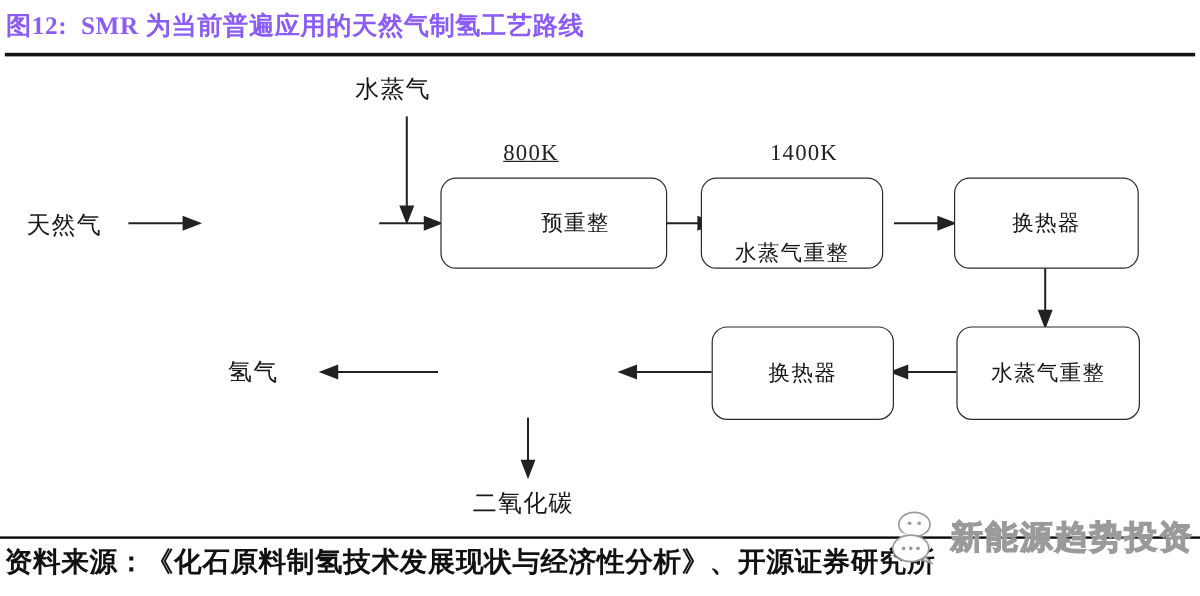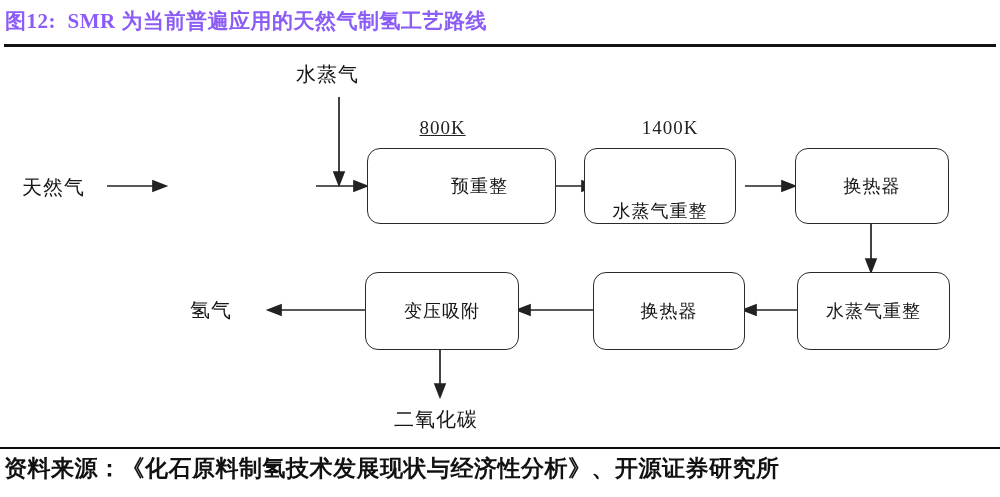--- a/index.html
+++ b/index.html
@@ -100,29 +100,44 @@
   <div class="box" style="left:795px;top:148px;width:152px;height:74px;">
     <span>换热器</span>
   </div>
 
   <div class="box" style="left:797px;top:272px;width:151px;height:76px;">
     <span>水蒸气重整</span>
   </div>
   <div class="box" style="left:593px;top:272px;width:150px;height:76px;">
     <span>换热器</span>
   </div>
-  <div class="box" style="left:365px;top:272px;width:152px;height:76px;">
-    <span>变压吸附</span>
-  </div>
 
   <div class="temp" style="left:367px;top:117px;width:151px;text-decoration:underline;">800K</div>
   <div class="temp" style="left:595px;top:117px;width:150px;">1400K</div>
 
   <div class="io-label" style="left:22px;top:174px;">天然气</div>
   <div class="io-label" style="left:296px;top:61px;width:82px;">水蒸气</div>
   <div class="io-label" style="left:190px;top:297px;">氢气</div>
   <div class="io-label" style="left:394px;top:406px;">二氧化碳</div>
 
   <div class="footer-rule"></div>
   <div class="source">资料来源：《化石原料制氢技术发展现状与经济性分析》、开源证券研究所</div>
 
+  <div class="watermark">
+    <svg width="54" height="48" viewBox="0 0 54 48">
+      <g stroke="#9a9a9a" stroke-width="1.4" fill="#ffffff">
+        <ellipse cx="24" cy="13" rx="13" ry="10"></ellipse>
+        <path d="M14 20 L11 26 L20 22 Z" stroke="none" fill="#ffffff"></path>
+        <ellipse cx="21" cy="33" rx="15" ry="11"></ellipse>
+        <path d="M33 40 L38 45 L31 43 Z"></path>
+      </g>
+      <g fill="#9a9a9a" stroke="none">
+        <circle cx="20" cy="12" r="1.5"></circle>
+        <circle cx="28" cy="12" r="1.5"></circle>
+        <circle cx="15" cy="33" r="1.5"></circle>
+        <circle cx="21" cy="33" r="1.5"></circle>
+        <circle cx="27" cy="33" r="1.5"></circle>
+      </g>
+    </svg>
+    <span class="watermark-text">新能源趋势投资</span>
+  </div>
 
 </div>
 
 </body></html>

